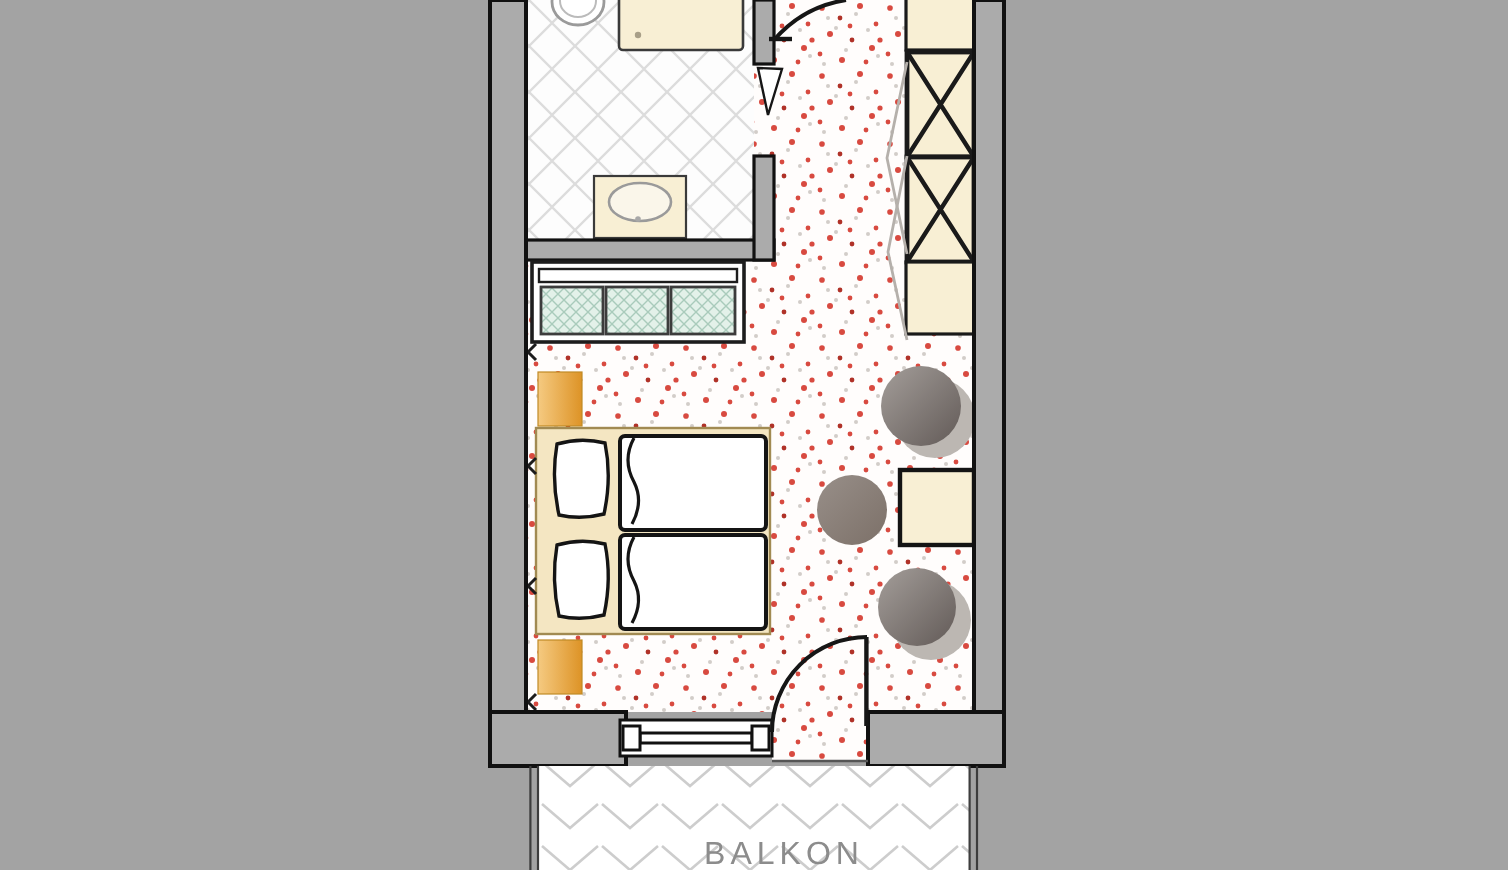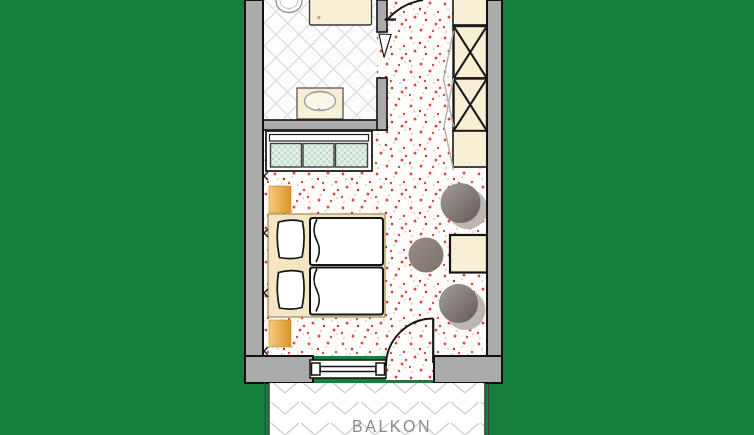--- a/index.html
+++ b/index.html
@@ -1,20 +1,20 @@
 <!DOCTYPE html>
 <html><head>
 <meta charset="utf-8">
 <style>
   html,body{margin:0;padding:0;background:#ffffff;}
   .stage{
     position:relative;
     width:754px;height:435px;
     margin:0 auto;
-    background:#15803d;
+    background:#a3a3a3;
     font-family:"Liberation Sans", sans-serif;
     overflow:hidden;
   }
   svg{position:absolute;left:0;top:0;display:block;}
   .wall{stroke:#111111;stroke-width:2;}
   .thinwall{stroke:#111111;stroke-width:1.6;}
   .furn{stroke:#141414;stroke-width:2.2;}
   .furn-thin{stroke:#1a1a1a;stroke-width:1.6;}
   .sketch{stroke:#141414;stroke-width:2;fill:#ffffff;}
   .sketch-thin{stroke:#141414;stroke-width:1.7;fill:#ffffff;}

